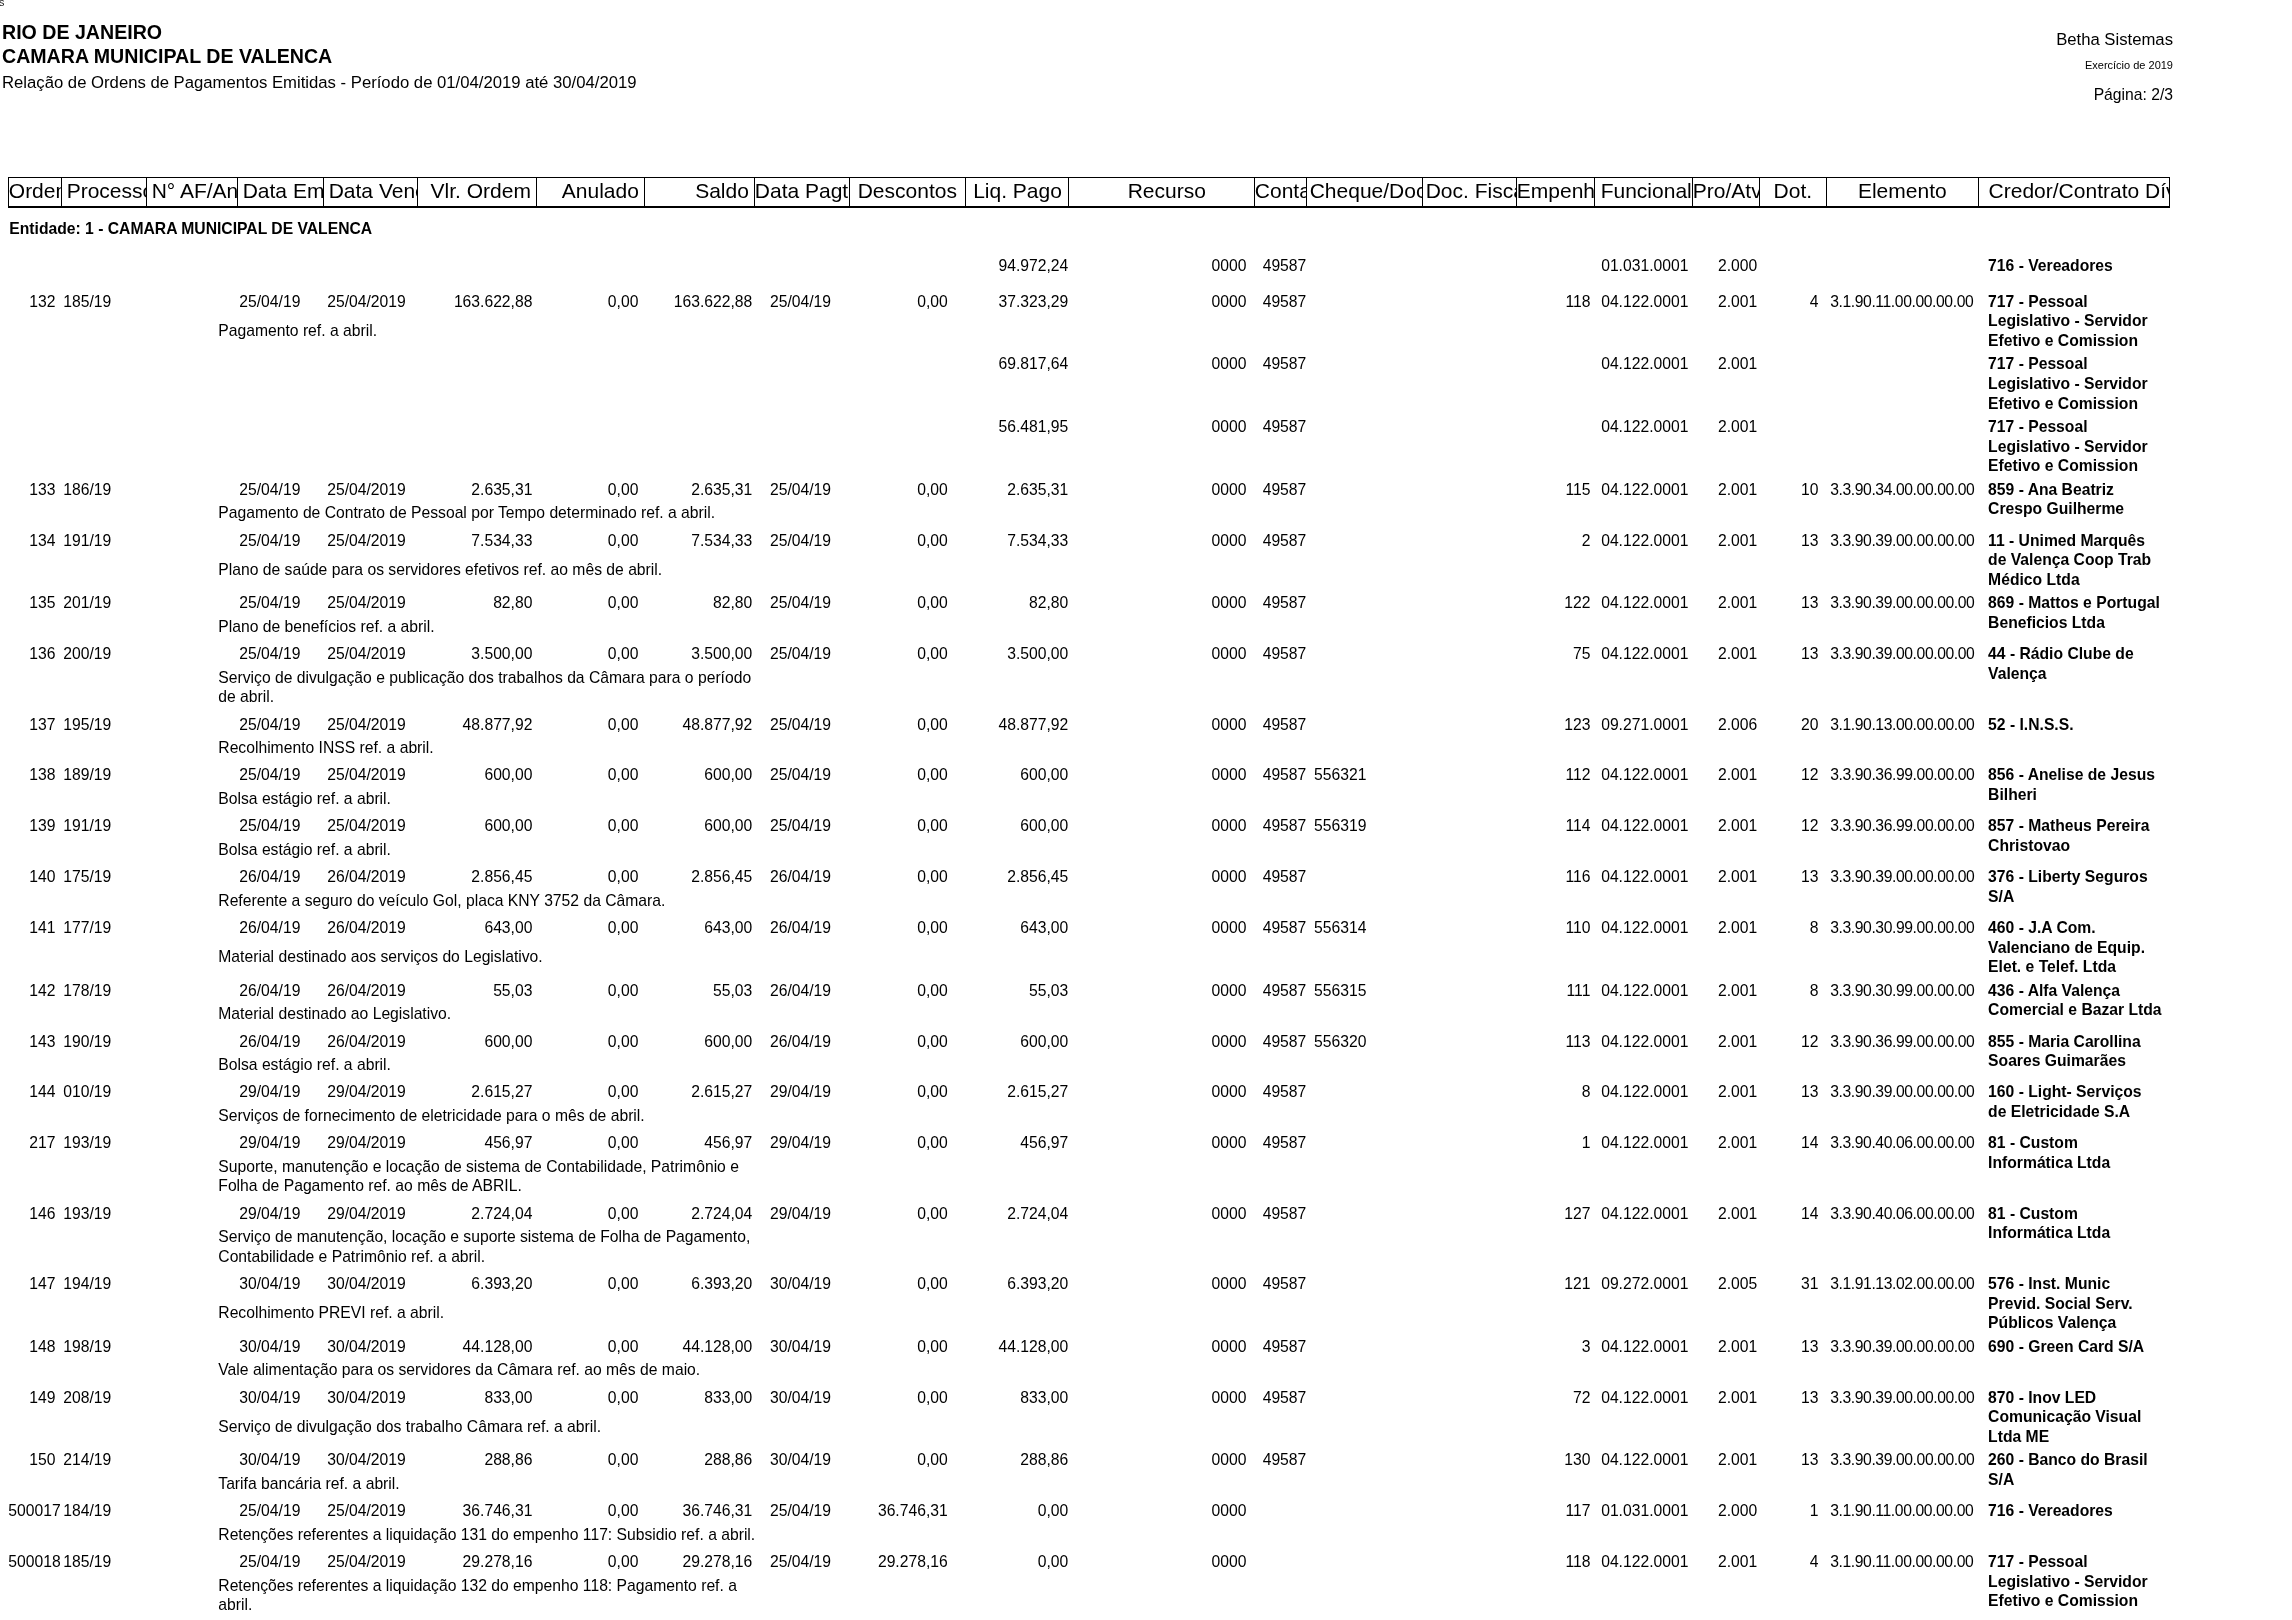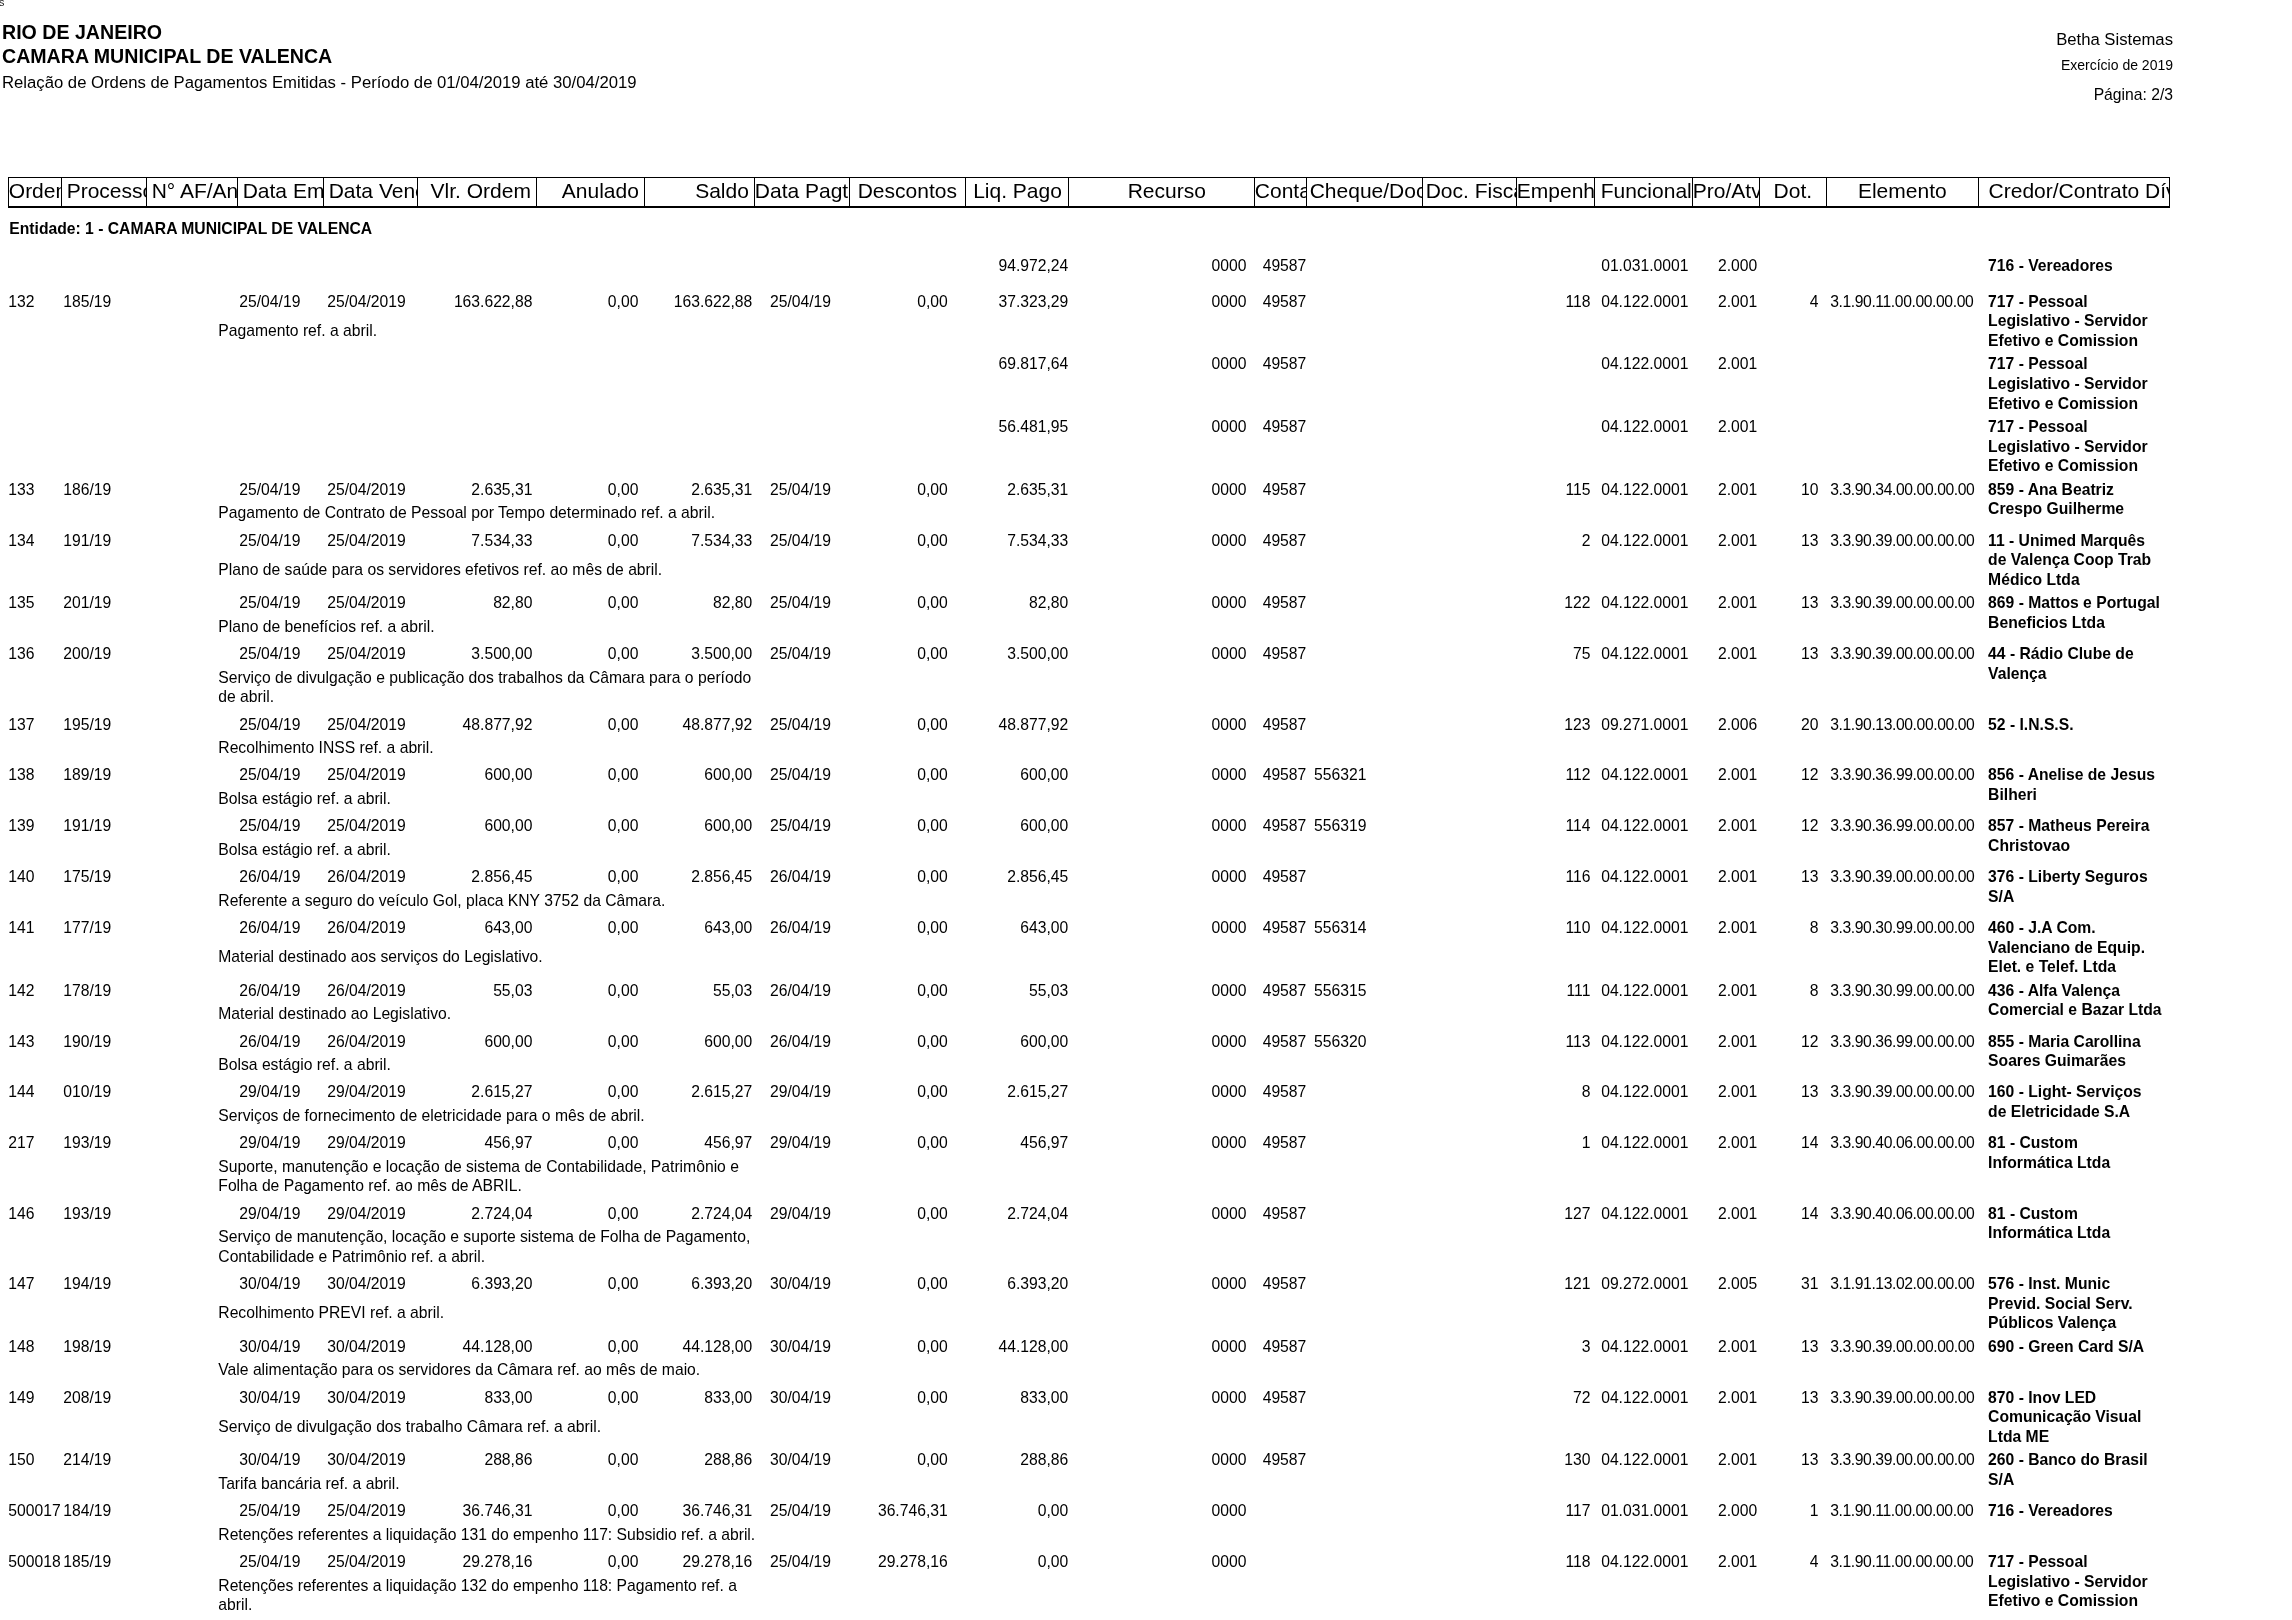--- a/index.html
+++ b/index.html
@@ -6,21 +6,21 @@
   body{width:2293px;height:1620px;position:relative;overflow:hidden;
        font-family:"Liberation Sans",sans-serif;color:#000;font-size:15.7px;}
   .artifact{position:absolute;left:-1px;top:-3.9px;font-size:10.8px;color:#222;}
   .doc-head-left{position:absolute;left:2px;top:19.6px;}
   .t1{font-size:19.6px;font-weight:bold;line-height:24.5px;}
   .t2{font-size:19.6px;font-weight:bold;line-height:24.5px;}
   .t3{font-size:16.7px;line-height:27.4px;}
   .t4{font-size:16.7px;line-height:27.4px;}
   .doc-head-right{position:absolute;left:1764px;top:29px;width:409px;text-align:right;}
   .r1{font-size:16.7px;line-height:21.6px;}
-  .r2{font-size:14px;line-height:29px;}
+  .r2{font-size:11px;line-height:29px;}
   .r3{font-size:15.7px;line-height:29px;}
   table.report{position:absolute;left:7.8px;top:177px;border-collapse:collapse;table-layout:fixed;width:2160px;}
   th{font-weight:normal;font-size:21px;border:1px solid #000;border-bottom:2.9px solid #000;
      height:24.5px;vertical-align:middle;padding:1px 0 2px 0;overflow:hidden;white-space:nowrap;}
   td{vertical-align:top;font-size:15.7px;line-height:19.6px;padding:0;overflow:visible;}
   tr.vals td{padding-top:3.9px;}
   tbody.solo td{padding-bottom:11.8px;padding-top:3.9px;}
   tbody.solo td.c20{padding-bottom:0;}
   td.desc{padding-left:72px;padding-top:3.9px;padding-bottom:3.9px;white-space:pre-line;}
   
@@ -31,21 +31,21 @@
   .h9{text-align:center;}
   .h10{text-align:right;padding-right:5.9px;}
   .h11{text-align:center;padding-left:11px;}
   .h12{text-align:center;}
   .h13,.h14{text-align:left;padding-left:2.9px;margin-left:12px;}
   .h15{text-align:center;}
   .h16{text-align:left;padding-left:5.9px;}
   .h17,.h18,.h19{text-align:center;}
   .h20{text-align:left;padding-left:9.8px;}
   
-  .c0{text-align:left;padding-right:5.9px;}
+  .c0{text-align:right;padding-right:5.9px;}
   .c1{padding-left:2px;}
   .c3{padding-left:2px;}
   .c4{padding-left:3.9px;}
   .c5{text-align:right;padding-right:3.9px;}
   .c6{text-align:right;padding-right:5.9px;}
   .c7{text-align:right;padding-right:2px;}
   .c8{padding-left:15.7px;}
   .c9{text-align:right;padding-right:17.6px;}
   .c10{text-align:right;}
   .c11{text-align:right;padding-right:7.8px;}

